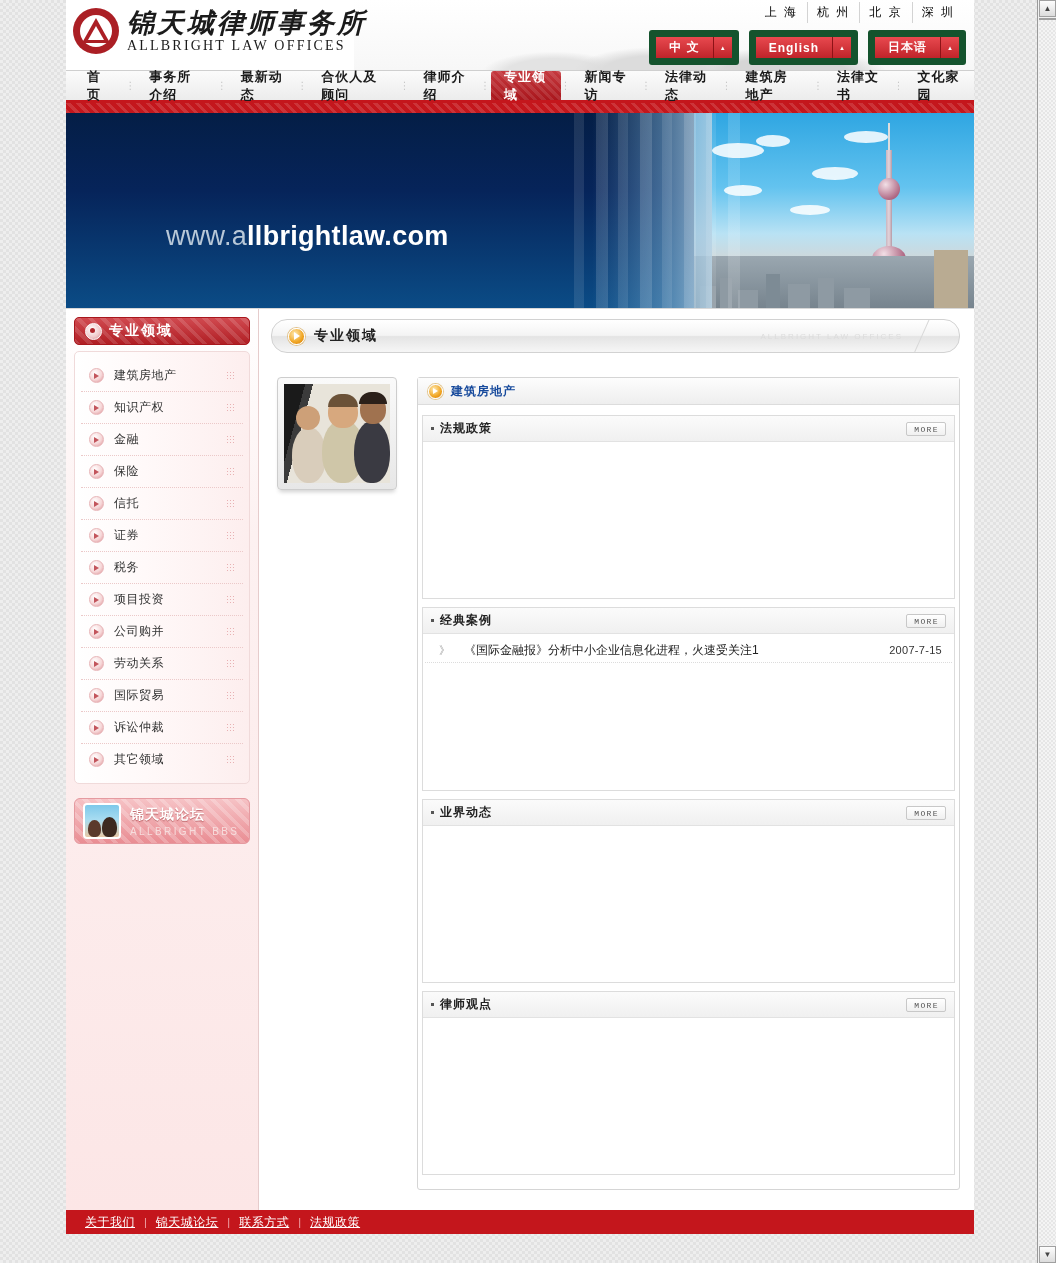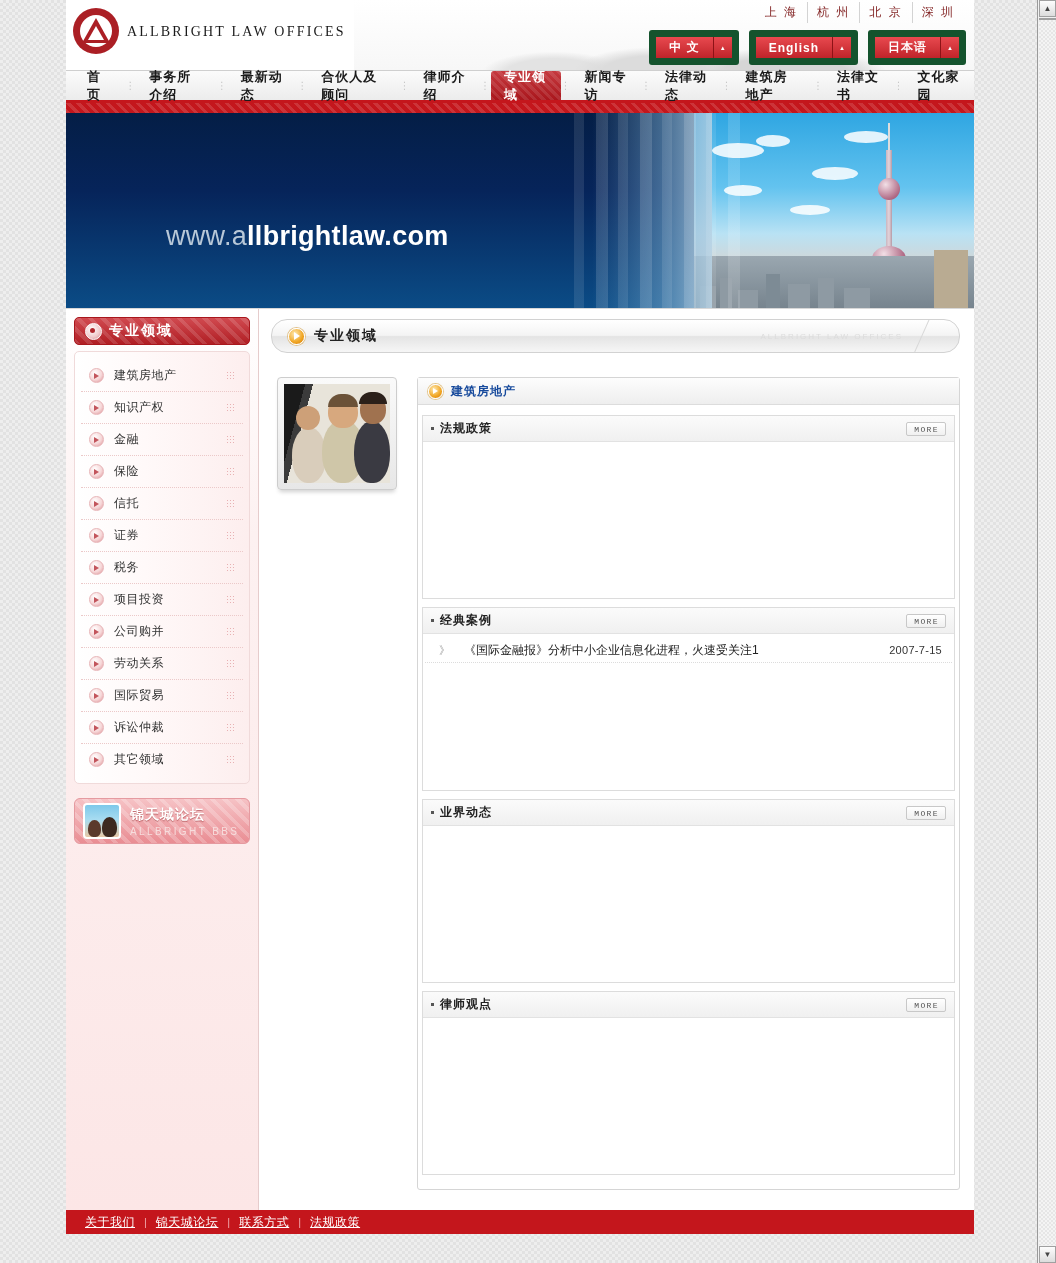--- a/index.html
+++ b/index.html
@@ -108,21 +108,21 @@
     font-style: italic;
   }
   .logo-txt-en {
     font-family: "Liberation Serif", serif;
     font-size: 14px; color: #1b1b1b; letter-spacing: 2.2px;
     line-height: 1.1; margin-top: 1px;
   }
   .cities {
     position: absolute; right: 10px; top: 2px;
     display: flex; align-items: center; gap: 0;
-    font-size: 12px; color: #7f1d1d;
+    font-size: 12px; color: #000000;
   }
   .city {
     padding: 2px 9px; letter-spacing: 2px; cursor: pointer;
     border-right: 1px solid #d3d3d3;
   }
   .city:last-child { border-right: none; }
   .langs {
     position: absolute; right: 8px; top: 30px;
     display: flex; gap: 10px;
   }
@@ -466,20 +466,21 @@
   <div id="page">
 
     <div class="topbar">
       <div class="topbar-mountains"></div>
 
       <div class="logo-wrap">
         <div class="logo-mark">
           <div class="logo-tri-inner"></div>
         </div>
         <div>
+          <div class="logo-txt-cn">锦天城律师事务所</div>
           <div class="logo-txt-en">ALLBRIGHT LAW OFFICES</div>
         </div>
       </div>
 
       <div class="cities">
         <span class="city">上 海</span>
         <span class="city">杭 州</span>
         <span class="city">北 京</span>
         <span class="city">深 圳</span>
       </div>

